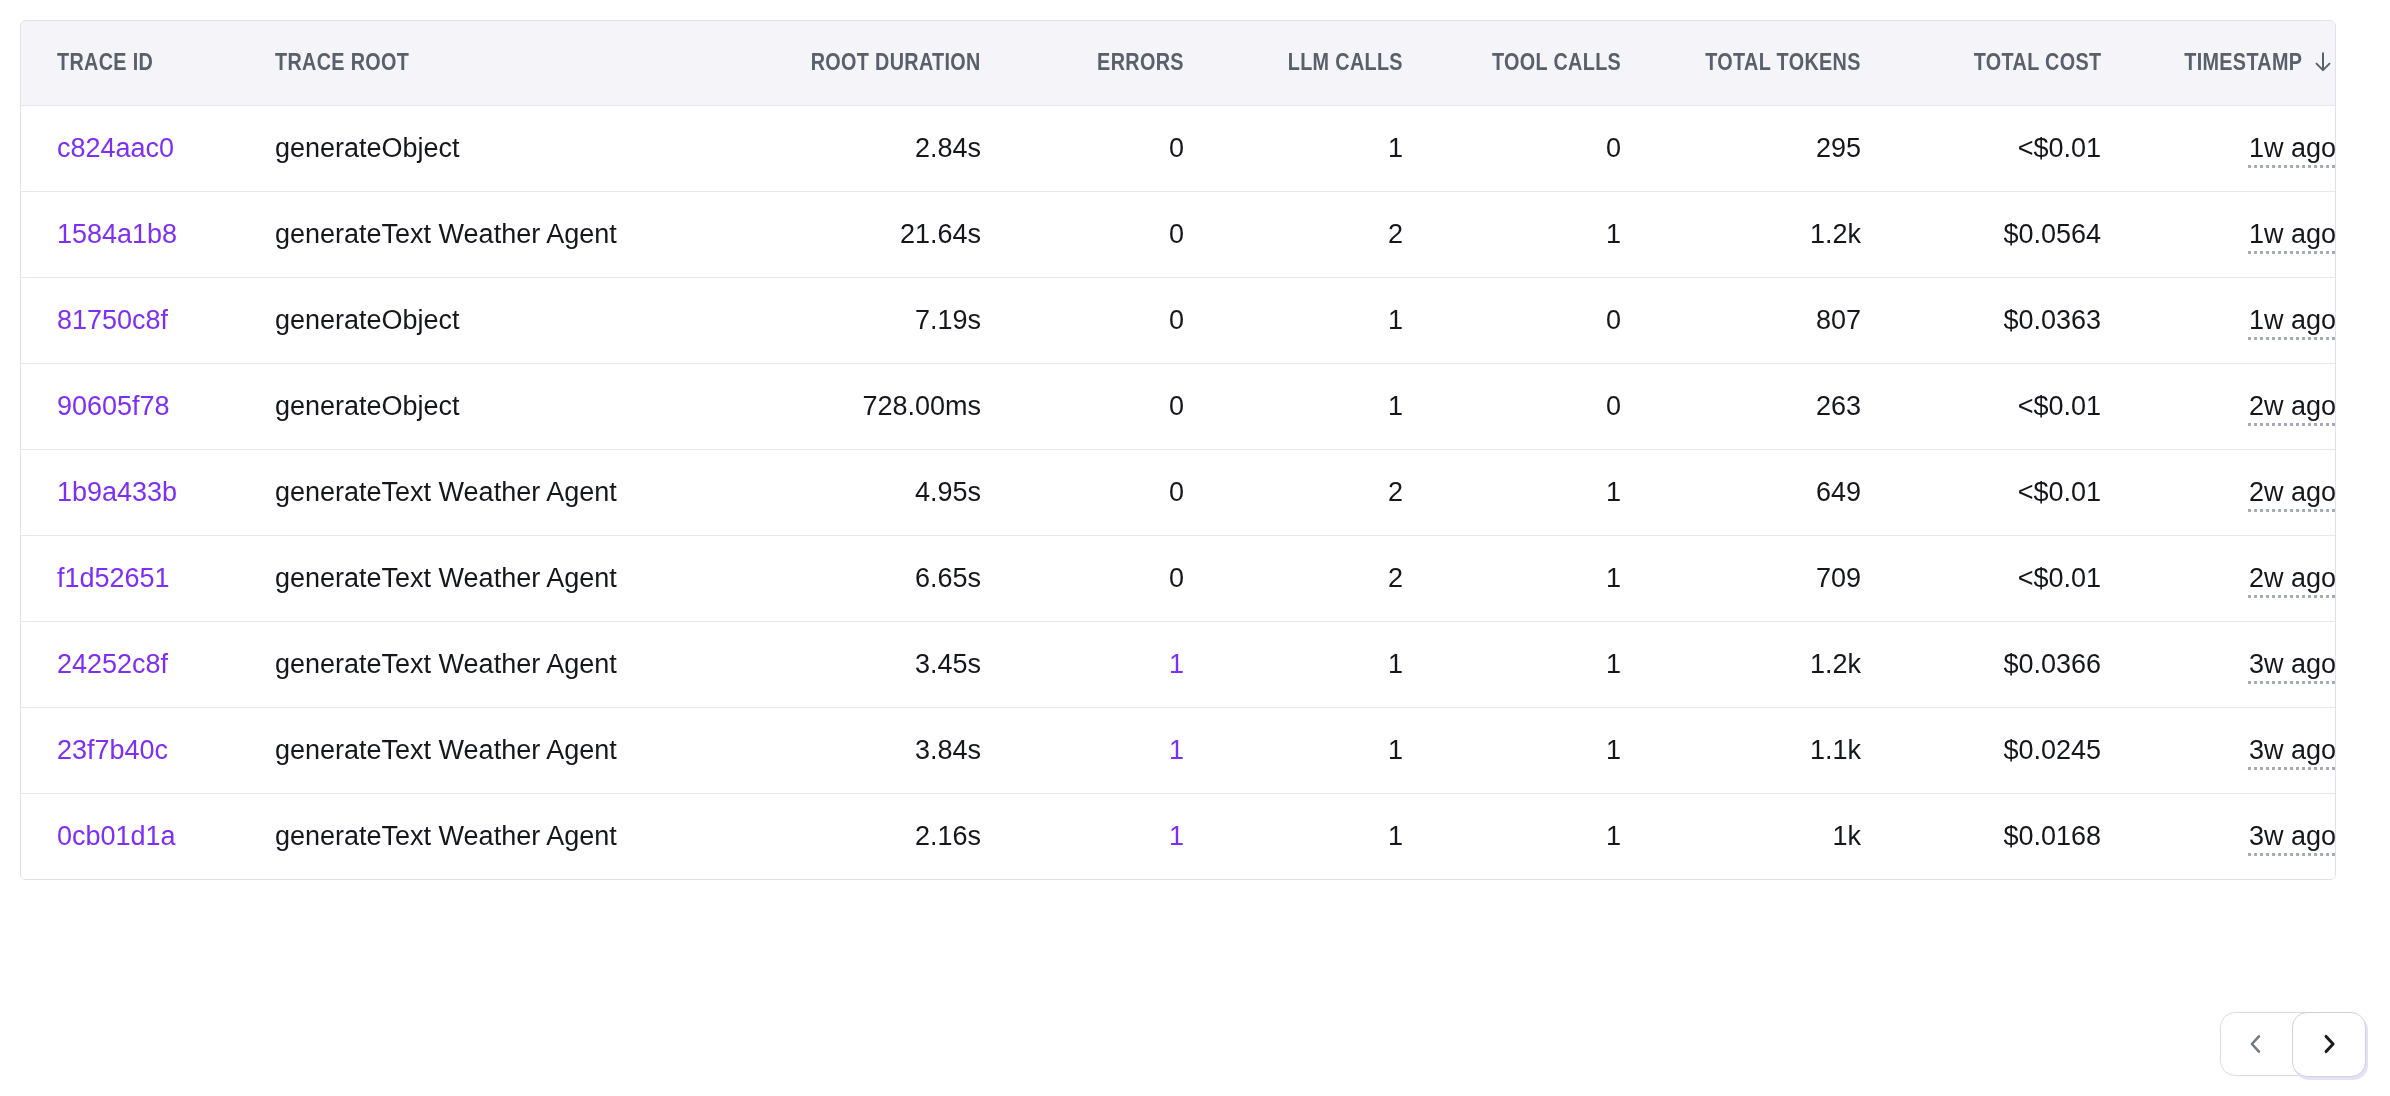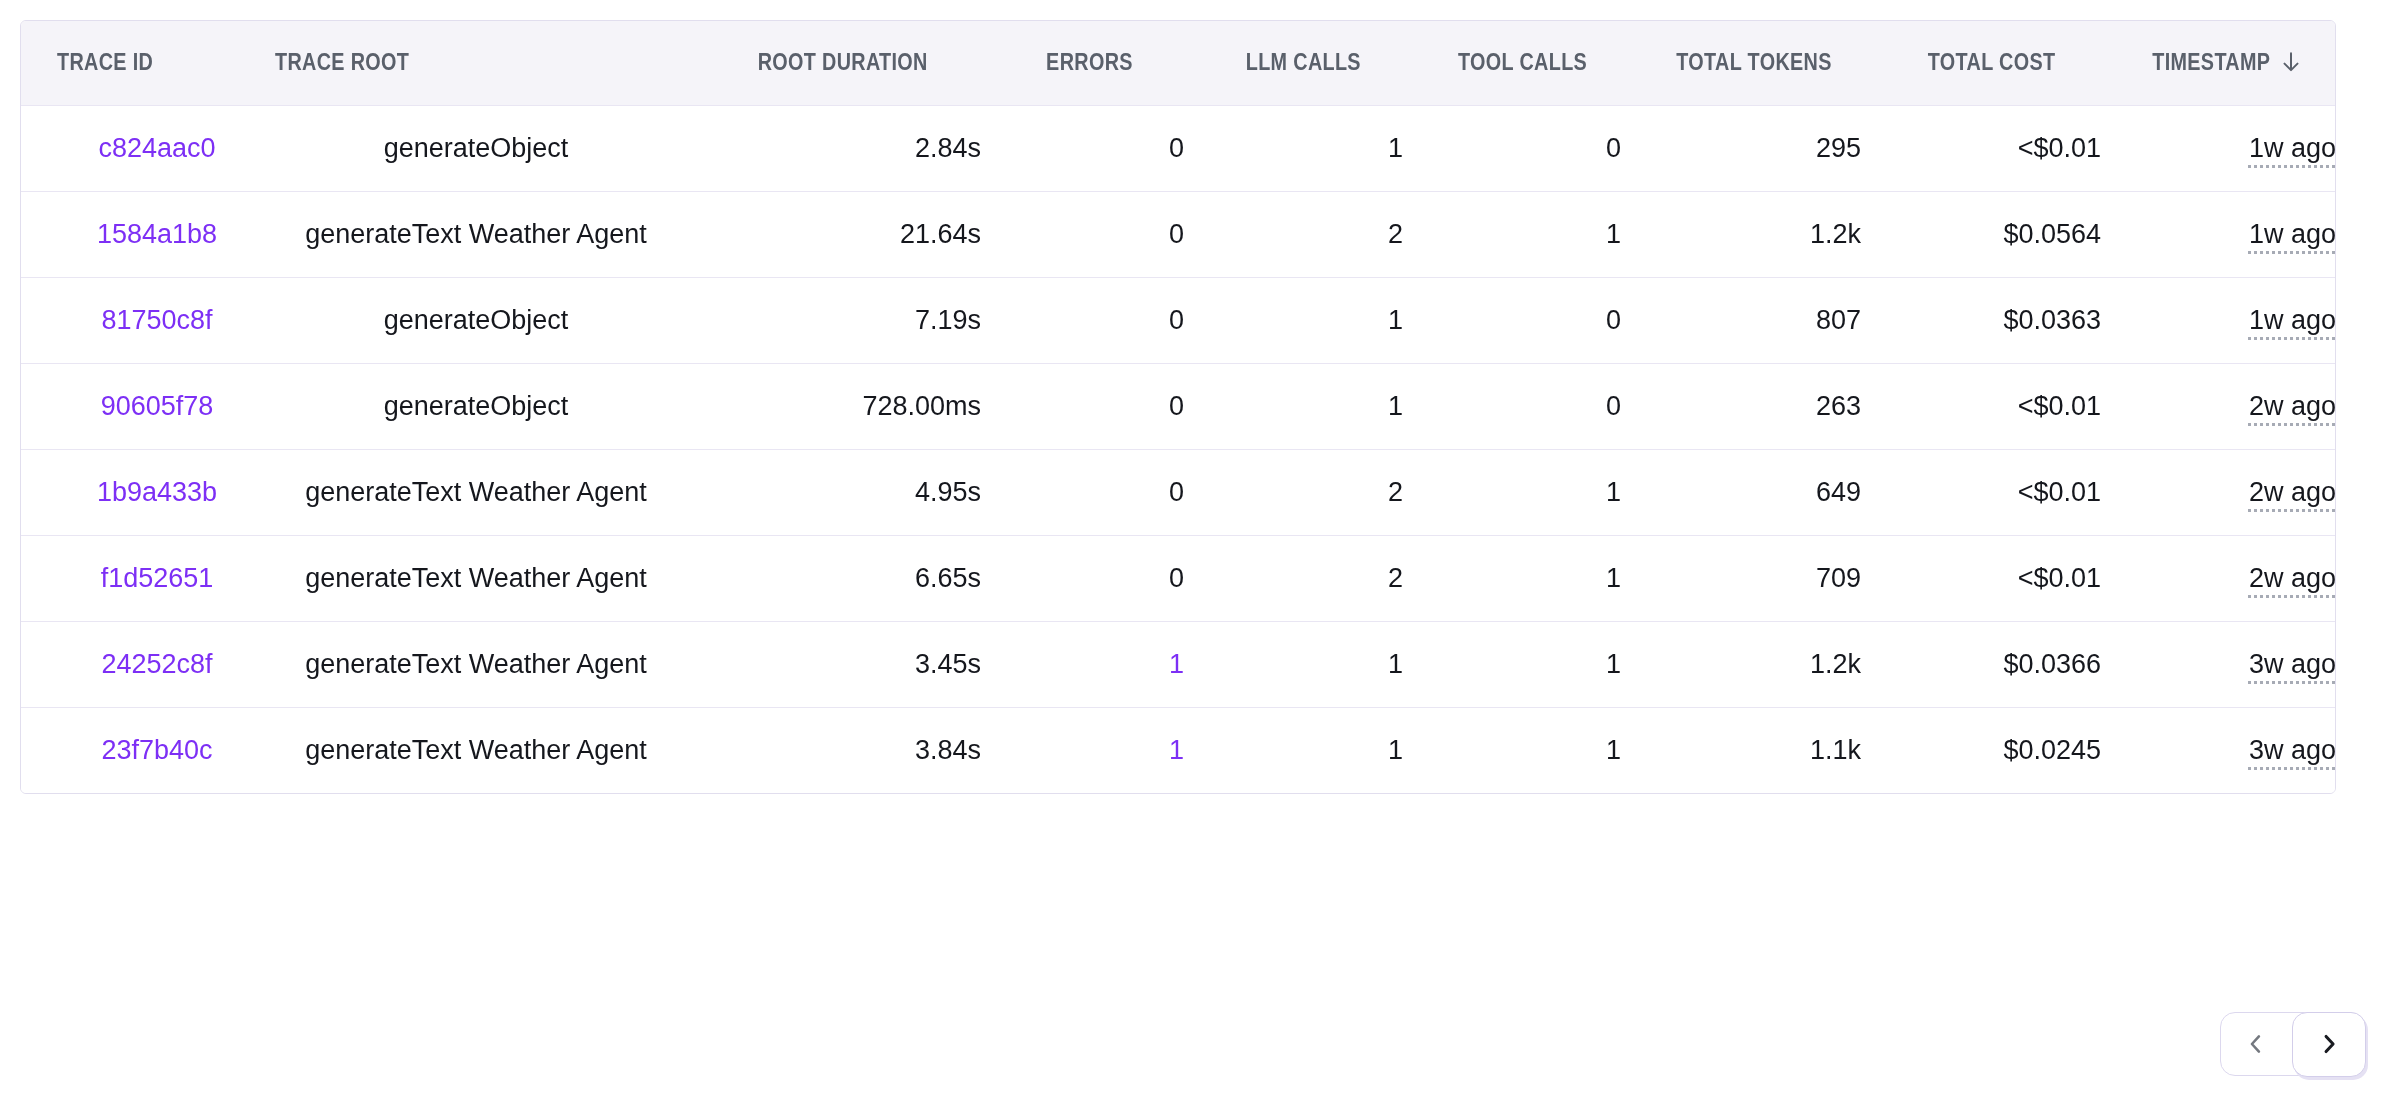--- a/index.html
+++ b/index.html
@@ -20,34 +20,34 @@
   thead tr { background: #f5f4f9; height: 84px; }
   th {
     color: #5a606b;
     font-size: 23px;
     font-weight: 700;
     letter-spacing: 0.4px;
     white-space: nowrap;
     vertical-align: middle;
   }
   th.left { text-align: left; }
-  th.right { }
+  th.right { text-align: right; }
   .hlabel { display: inline-block; transform: scaleX(0.86); }
   th.left  .hlabel { transform-origin: 0 50%; }
   th.right .hlabel { transform-origin: 100% 50%; }
   .sort-arrow { display: inline-block; vertical-align: -5px; margin-left: 8px; }
 
   tbody tr { height: 86px; border-top: 1.5px solid #e9e6f3; background: #ffffff; }
   td {
     font-size: 27px;
     color: #15171d;
     vertical-align: middle;
     white-space: nowrap;
   }
-  td.c-left { text-align: center; }
+  td.c-left { text-align: left; }
   td.c-num { text-align: right; }
 
   col.col0 { width: 236px; }
   col.col1 { width: 420px; }
   col.col2 { width: 304px; }
   col.col3 { width: 203px; }
   col.col4 { width: 219px; }
   col.col5 { width: 218px; }
   col.col6 { width: 240px; }
   col.col7 { width: 240px; }
@@ -208,20 +208,31 @@
           <td class="c-left"><a class="trace-id">23f7b40c</a></td>
           <td class="c-left">generateText Weather Agent</td>
           <td class="c-num">3.84s</td>
           <td class="c-num"><span class="hl">1</span></td>
           <td class="c-num">1</td>
           <td class="c-num">1</td>
           <td class="c-num">1.1k</td>
           <td class="c-num">$0.0245</td>
           <td class="c-num"><span class="ts">3w ago</span></td>
         </tr>
+        <tr>
+          <td class="c-left"><a class="trace-id">0cb01d1a</a></td>
+          <td class="c-left">generateText Weather Agent</td>
+          <td class="c-num">2.16s</td>
+          <td class="c-num"><span class="hl">1</span></td>
+          <td class="c-num">1</td>
+          <td class="c-num">1</td>
+          <td class="c-num">1k</td>
+          <td class="c-num">$0.0168</td>
+          <td class="c-num"><span class="ts">3w ago</span></td>
+        </tr>
       </tbody>
   </table>
 </div>
 
 <div class="pagination">
   <button class="page-btn prev" aria-label="Previous page">
     <svg width="28" height="28" viewBox="0 0 24 24" fill="none">
       <polyline points="14.5 5.5 8.5 12 14.5 18.5" stroke="#74787f" stroke-width="2.2" stroke-linecap="round" stroke-linejoin="round"></polyline>
     </svg>
   </button>

